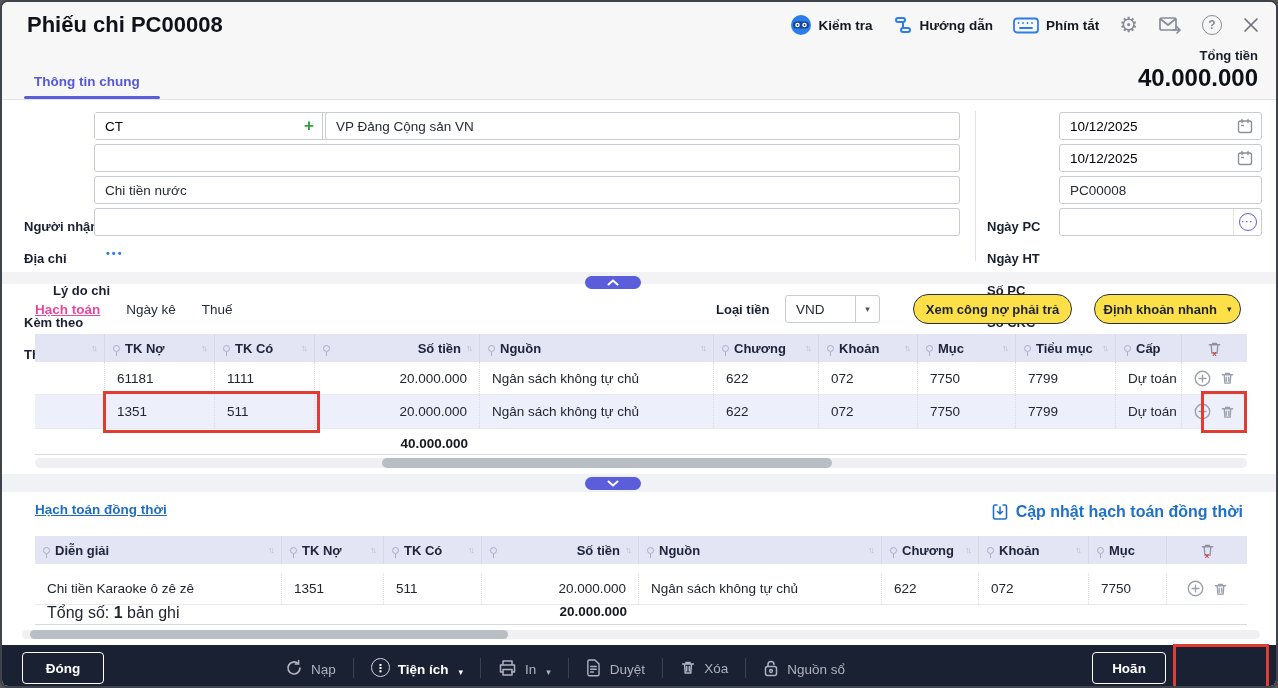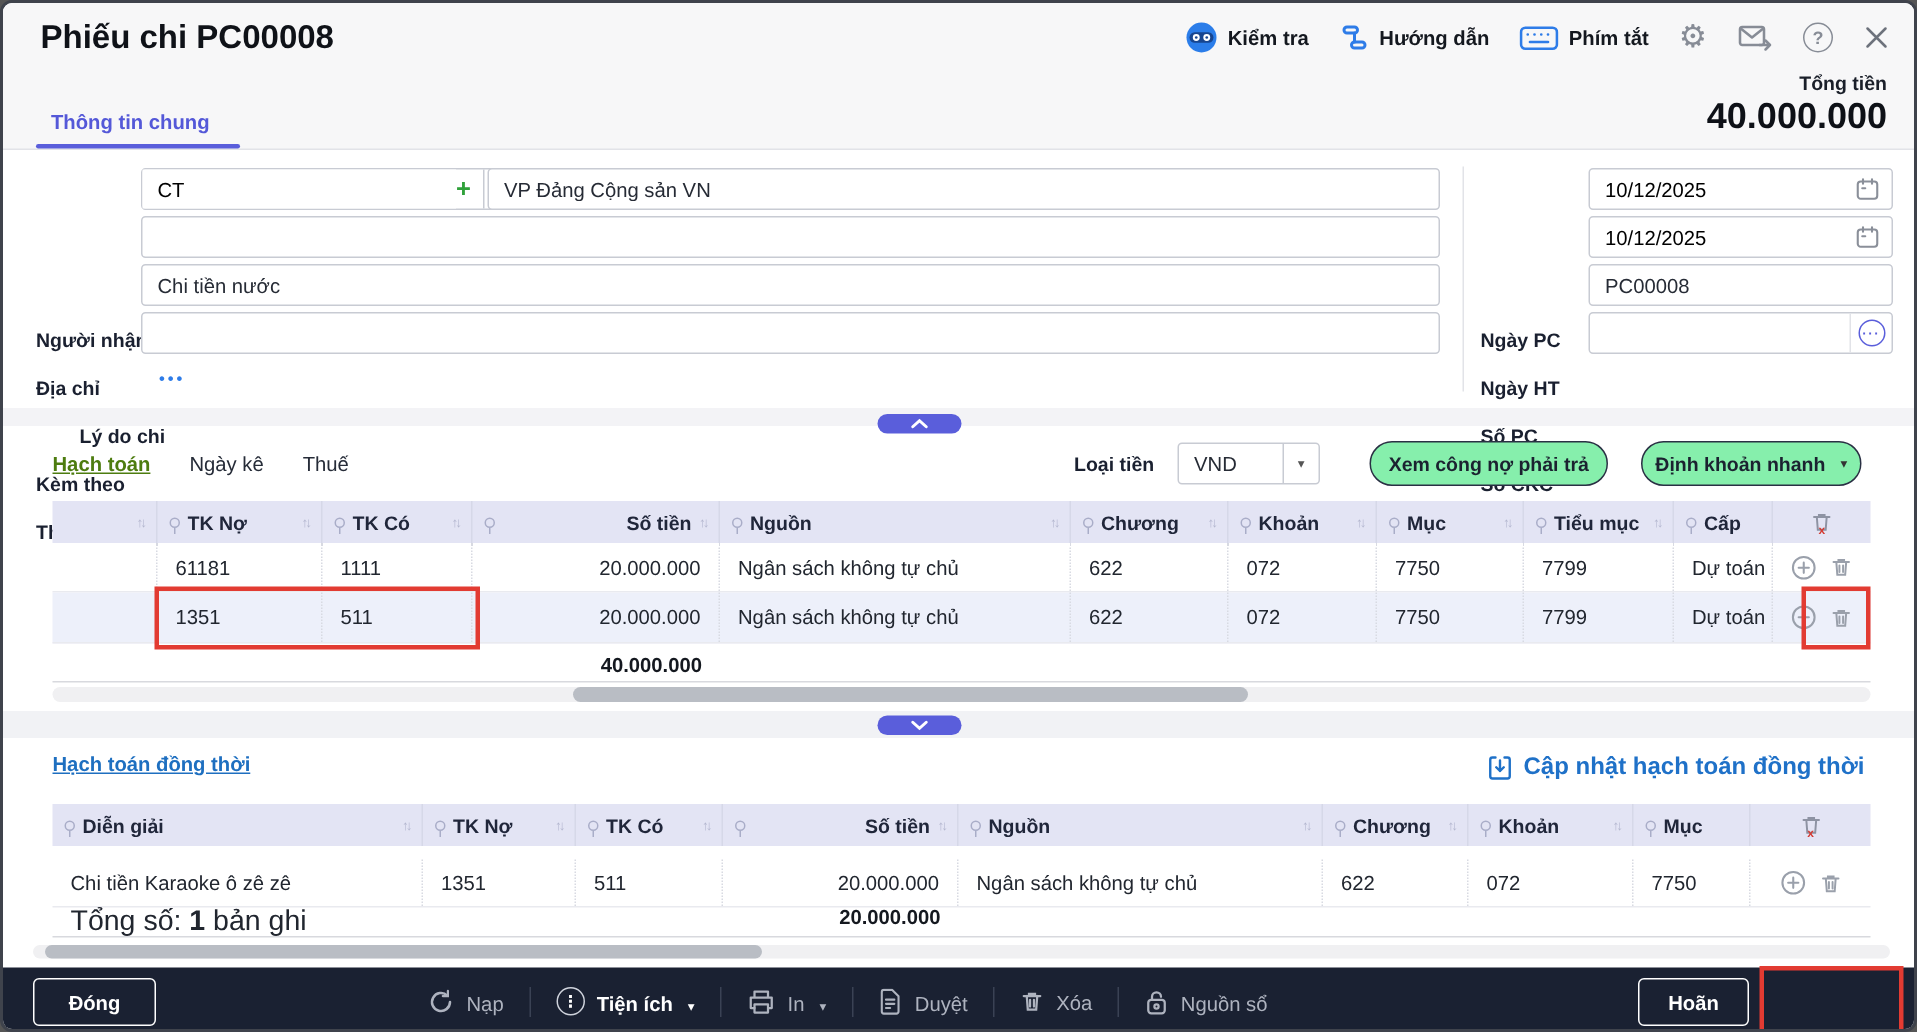--- a/index.html
+++ b/index.html
@@ -33,27 +33,27 @@
   .ckc-wrap{position:absolute;left:1057px;top:207px;width:203px;height:28px;border:1px solid #c8cbd3;border-radius:3px;display:flex;align-items:center;background:#fff;}
   .ckc-wrap input{border:none;outline:none;flex:1;min-width:0;padding:0 10px;font-family:inherit;}
   .ckc-btn{width:28px;display:flex;align-items:center;justify-content:center;border-left:1px solid #e2e3e8;height:100%;cursor:pointer;}
   .circ-dots{width:18px;height:18px;border:1.4px solid #5a5edb;border-radius:50%;color:#5a5edb;font-size:9px;font-weight:700;display:flex;align-items:center;justify-content:center;letter-spacing:1px;}
   
   .band1{position:absolute;left:0;top:270px;width:100%;height:12px;background:#f3f3f6;}
   .band2{position:absolute;left:0;top:472px;width:100%;height:18px;background:#f1f2f5;}
   .pill{position:absolute;width:56px;height:13px;background:#5a5edb;border-radius:7px;display:flex;align-items:center;justify-content:center;cursor:pointer;}
   
   .sec-tabs{position:absolute;left:33px;top:300px;display:flex;gap:26px;font-size:13.5px;}
-  .sec-tab-active{color:#4d7c0f;font-weight:700;text-decoration:underline;cursor:pointer;}
+  .sec-tab-active{color:#ec4899;font-weight:700;text-decoration:underline;cursor:pointer;}
   .sec-tab{color:#262c38;cursor:pointer;}
   .cur-label{position:absolute;left:714px;top:300px;font-size:13px;font-weight:700;color:#1a2030;}
   .cur-select{position:absolute;left:783px;top:293px;width:95px;height:28px;border:1px solid #c8cbd3;border-radius:3px;display:flex;align-items:center;background:#fff;cursor:pointer;}
   .cur-select .val{flex:1;padding:0 10px;font-size:13.5px;color:#262b35;}
   .cur-select .car{width:24px;border-left:1px solid #c8cbd3;height:100%;display:flex;align-items:center;justify-content:center;font-size:9px;color:#555;}
-  .pillbtn{position:absolute;height:30px;border:1px solid #2a3044;border-radius:16px;background:#86efac;display:flex;align-items:center;justify-content:center;gap:8px;font-size:13px;font-weight:700;color:#1b2230;cursor:pointer;font-family:inherit;}
+  .pillbtn{position:absolute;height:30px;border:1px solid #2a3044;border-radius:16px;background:#fde047;display:flex;align-items:center;justify-content:center;gap:8px;font-size:13px;font-weight:700;color:#1b2230;cursor:pointer;font-family:inherit;}
   
   .thead{position:absolute;left:33px;width:1212px;height:28px;background:#e3e4f4;display:flex;font-size:13px;font-weight:700;color:#20263a;}
   .hc{display:flex;align-items:center;gap:5px;padding:0 8px;border-right:1px solid #d6d8e8;overflow:hidden;white-space:nowrap;}
   .hc:last-child{border-right:none;}
   .hl{overflow:hidden;text-overflow:clip;}
   .hl.grow{flex:1;}
   .hl.num{flex:1;text-align:right;}
   .sort{font-size:9px;color:#b3b6cf;letter-spacing:-2px;cursor:pointer;flex:none;}
   .pin{width:7px;height:7px;border:1.3px solid #a9adc8;border-radius:50%;position:relative;display:inline-block;flex:none;cursor:pointer;}
   .pin::after{content:"";position:absolute;left:2px;top:6px;width:1.3px;height:4px;background:#a9adc8;}
@@ -414,21 +414,21 @@
       <svg width="17" height="17" viewBox="0 0 16 16" fill="none" stroke="#9aa0ab" stroke-width="1.3" stroke-linecap="round">
           <circle cx="8" cy="8" r="6.8"></circle>
           <path d="M8 4.8v6.4M4.8 8h6.4"></path>
         </svg>
       <svg width="15" height="16" viewBox="0 0 16 16" fill="none" stroke="#9aa0ab" stroke-width="1.4" stroke-linecap="round">
           <path d="M2.5 4.5h11M6 4.5V3h4v1.5M4.5 4.5l.7 9h5.6l.7-9M6.7 7v4.5M9.3 7v4.5"></path>
         </svg>
     </div>
   </div>
 
-  <div style="position:absolute;left:45px;top:602px;font-size:19px;color:#21262f;">
+  <div style="position:absolute;left:45px;top:602px;font-size:16px;color:#21262f;">
     <span>Tổng số:</span>
     <b>1</b>
     <span>bản ghi</span>
   </div>
   <div class="totline" style="left:480px;top:602px;width:145px;text-align:right;">20.000.000</div>
   <div class="hline" style="top:622px;"></div>
   <div class="sbar-track" style="left:20px;top:628px;width:1238px;height:9px;"></div>
   <div class="sbar-thumb" style="left:28px;top:628px;width:478px;height:9px;"></div>
 
   <div class="fbar">

